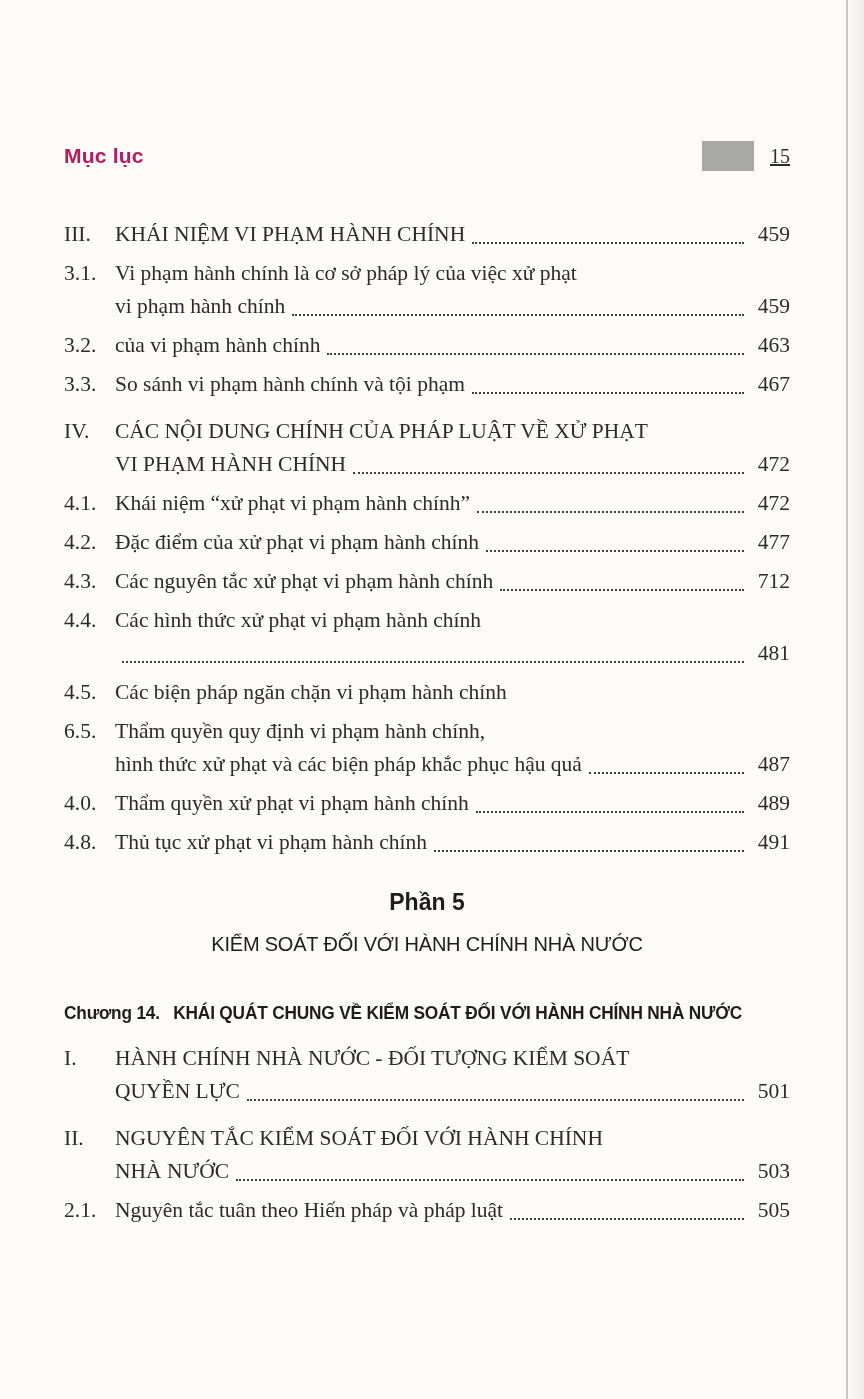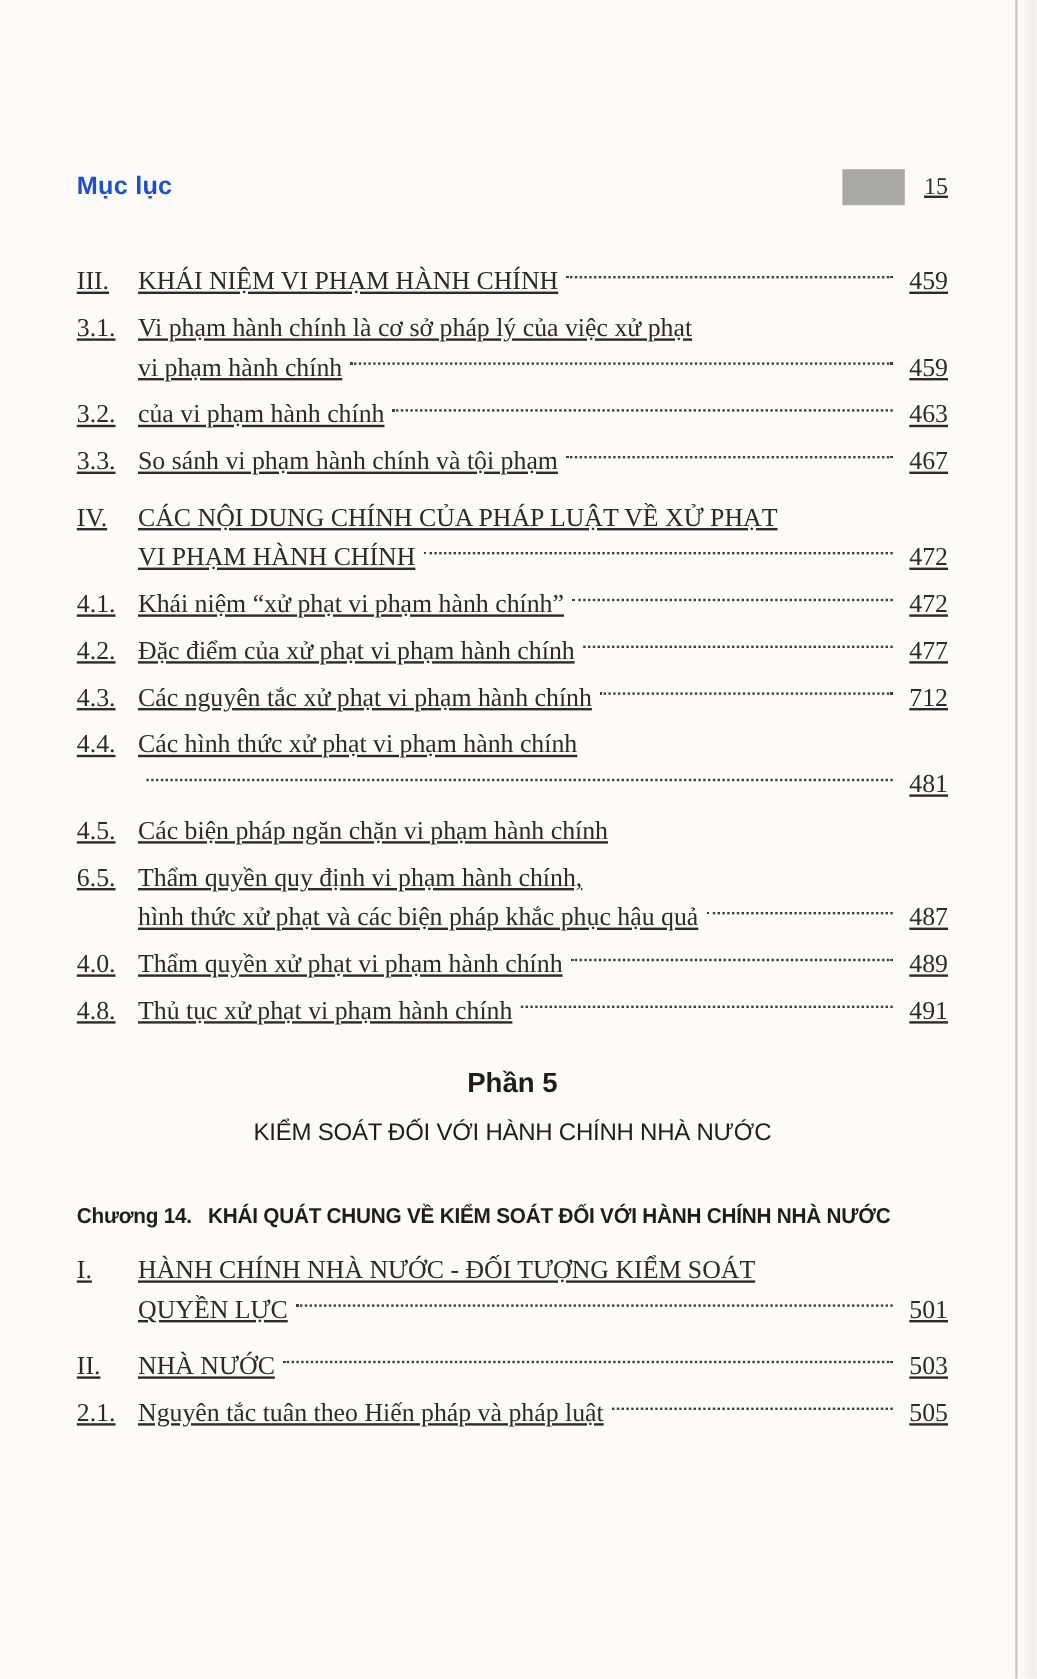--- a/index.html
+++ b/index.html
@@ -25,38 +25,38 @@
     padding:140px 74px 0 64px;
     box-sizing:border-box;
   }
   
   .hdr{
     display:flex;align-items:center;justify-content:space-between;
     height:32px;
   }
   .hdr-title{
     font-family:"Liberation Sans","DejaVu Sans",sans-serif;
-    font-weight:700;font-size:21px;color:#1d4ed8;letter-spacing:.2px;
+    font-weight:700;font-size:21px;color:#be185d;letter-spacing:.2px;
   }
   .hdr-right{display:flex;align-items:center;text-decoration:underline;}
   .hdr-bar{width:52px;height:30px;background:#a9a9a5;margin-right:10px;}
   .hdr-pagenum{font-size:20px;color:#2e2e2e;min-width:26px;text-align:right;}
   
-  .toc{margin-top:46px;text-decoration:underline;}
+  .toc{margin-top:46px;}
   .entry{
     display:flex;
     font-size:21.5px;line-height:33px;
     margin-top:6px;
   }
   .entry:first-child{margin-top:0;}
   .entry.roman{margin-top:14px;}
   .num{flex:0 0 51px;}
   .ebody{flex:1;display:flex;flex-direction:column;min-width:0;}
   .line{display:block;}
-  .lastline{display:flex;align-items:center;}
+  .lastline{display:flex;}
   .txt{flex:0 1 auto;white-space:nowrap;}
   .leader{
     flex:1 1 20px;
     border-bottom:2.4px dotted #3f3f3f;
     margin:0 4px 7px 7px;
     min-width:14px;
   }
   .pg{flex:0 0 auto;min-width:42px;text-align:right;}
   
   .part{margin-top:28px;text-align:center;
@@ -241,20 +241,21 @@
           <span class="line lastline">
             <span class="txt">QUYỀN LỰC</span>
             <span class="leader"></span>
             <span class="pg">501</span>
           </span>
         </span>
       </div>
       <div class="entry roman">
         <span class="num">II.</span>
         <span class="ebody">
+          <span class="line">NGUYÊN TẮC KIỂM SOÁT ĐỐI VỚI HÀNH CHÍNH</span>
           <span class="line lastline">
             <span class="txt">NHÀ NƯỚC</span>
             <span class="leader"></span>
             <span class="pg">503</span>
           </span>
         </span>
       </div>
       <div class="entry">
         <span class="num">2.1.</span>
         <span class="ebody">

